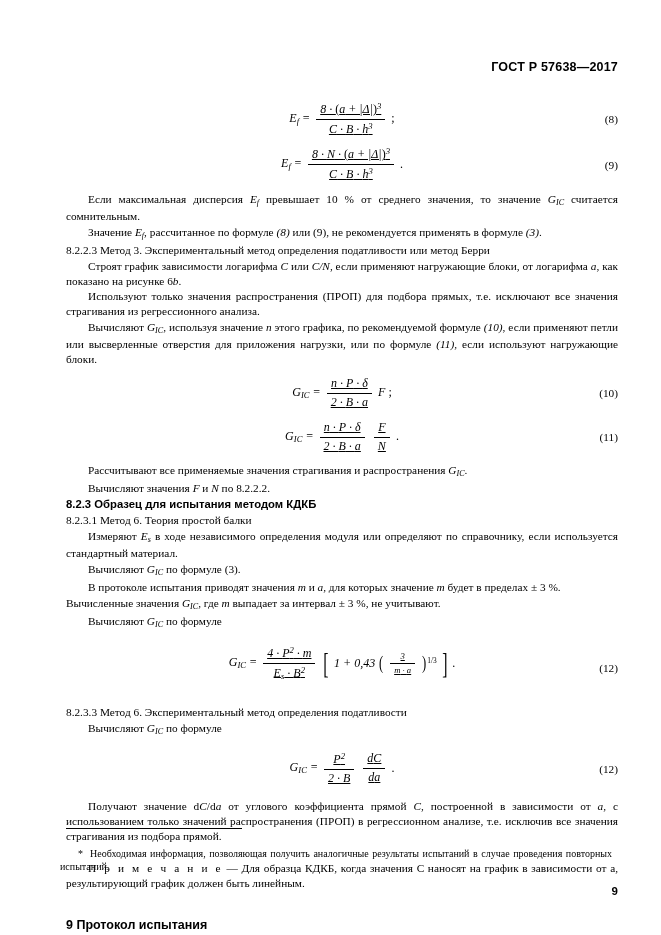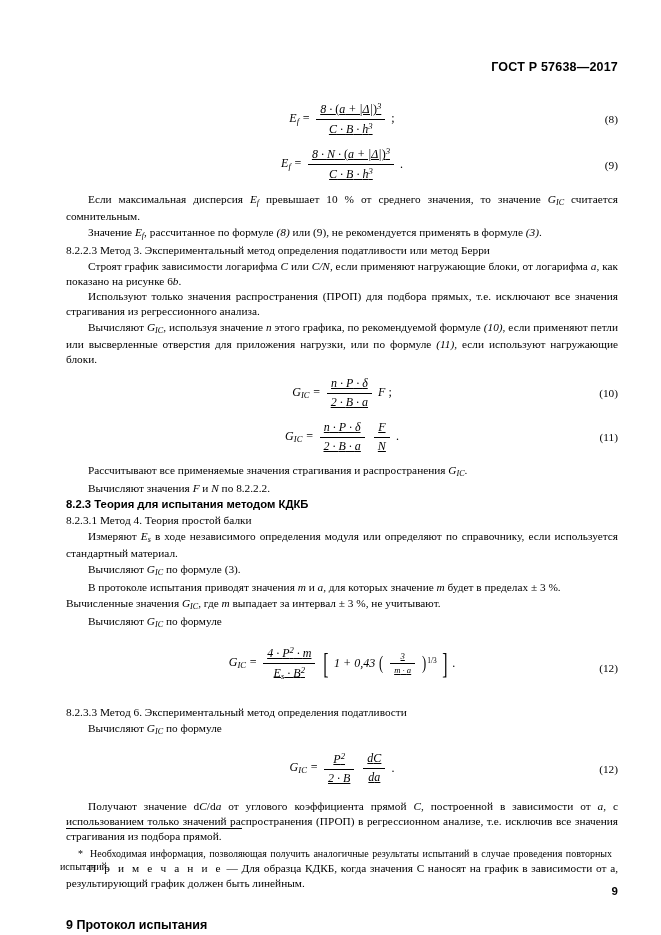--- a/index.html
+++ b/index.html
@@ -229,23 +229,23 @@
         </span>
         <span class="eq-line" style="font-style:normal">.</span>
       </div>
       <div class="eqno">(11)</div>
     </div>
 
     <p class="indent">Рассчитывают все применяемые значения страгивания и распространения <span class="it">G</span><span class="sub it">IC</span>.</p>
 
     <p class="indent sec-bold" style="font-family:'Liberation Serif',serif; font-weight:normal;">Вычисляют значения <span class="it">F</span> и <span class="it">N</span> по 8.2.2.2.</p>
 
-    <p class="sec-bold">8.2.3 Теория для испытания методом КДКБ</p>
-
-    <p>8.2.3.1 Метод 4. Теория простой балки</p>
+    <p class="sec-bold">8.2.3 Образец для испытания методом КДКБ</p>
+
+    <p>8.2.3.1 Метод 6. Теория простой балки</p>
 
     <p class="indent">Измеряют <span class="it">E</span><span class="sub it">s</span> в ходе независимого определения модуля или определяют по справочнику, если используется стандартный материал.</p>
 
     <p class="indent">Вычисляют <span class="it">G</span><span class="sub it">IC</span> по формуле (3).</p>
 
     <p class="indent">В протоколе испытания приводят значения <span class="it">m</span> и <span class="it">a</span>, для которых значение <span class="it">m</span> будет в пределах ± 3 %.</p>
     <p>Вычисленные значения <span class="it">G</span><span class="sub it">IC</span>, где <span class="it">m</span> выпадает за интервал ± 3 %, не учитывают.</p>
 
 
     <p class="indent">Вычисляют <span class="it">G</span><span class="sub it">IC</span> по формуле</p>

